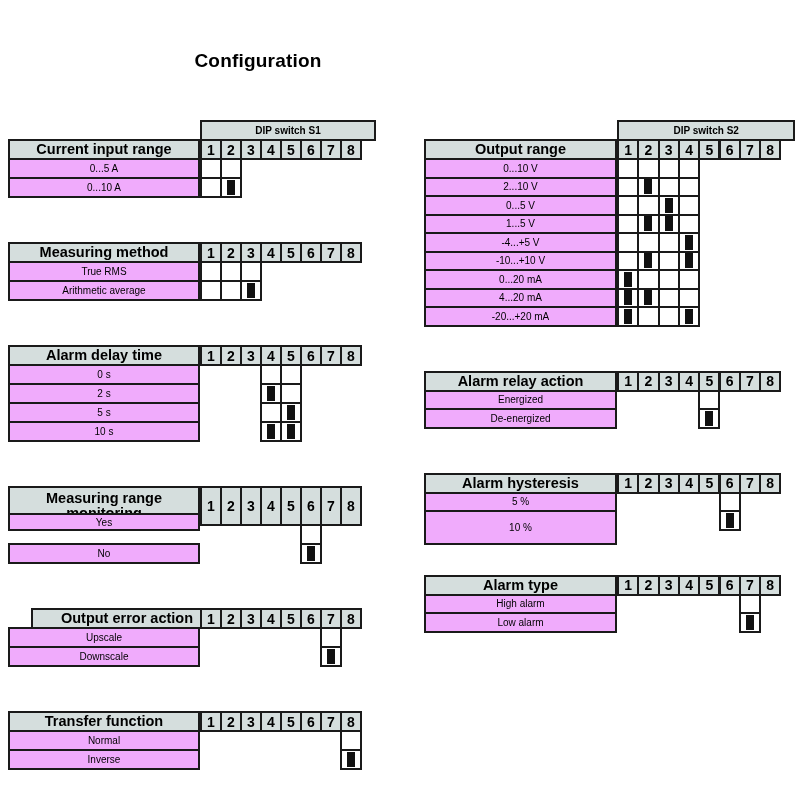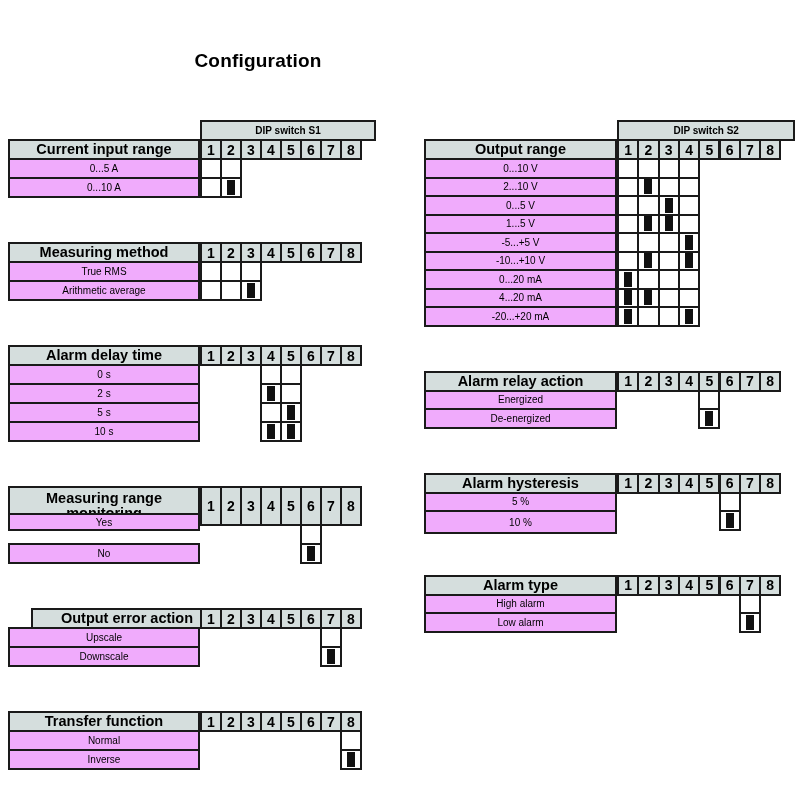--- a/index.html
+++ b/index.html
@@ -235,21 +235,21 @@
       <div class="bcell" style="left: 253.9px; width: 22.3px; height: 20.5px; top: 75px;"></div>
       <div class="blabel" style="width: 193px; height: 20.5px; top: 93.5px;">1...5 V</div>
       <div class="bcell" style="left: 193px; width: 22.3px; height: 20.5px; top: 93.5px;"></div>
       <div class="bcell" style="left: 213.3px; width: 22.3px; height: 20.5px; top: 93.5px;">
         <span class="mark" style="background: rgb(17, 17, 17);"></span>
       </div>
       <div class="bcell" style="left: 233.6px; width: 22.3px; height: 20.5px; top: 93.5px;">
         <span class="mark" style="background: rgb(17, 17, 17);"></span>
       </div>
       <div class="bcell" style="left: 253.9px; width: 22.3px; height: 20.5px; top: 93.5px;"></div>
-      <div class="blabel" style="width: 193px; height: 20.5px; top: 112px;">-5...+5 V</div>
+      <div class="blabel" style="width: 193px; height: 20.5px; top: 112px;">-4...+5 V</div>
       <div class="bcell" style="left: 193px; width: 22.3px; height: 20.5px; top: 112px;"></div>
       <div class="bcell" style="left: 213.3px; width: 22.3px; height: 20.5px; top: 112px;"></div>
       <div class="bcell" style="left: 233.6px; width: 22.3px; height: 20.5px; top: 112px;"></div>
       <div class="bcell" style="left: 253.9px; width: 22.3px; height: 20.5px; top: 112px;">
         <span class="mark" style="background: rgb(17, 17, 17);"></span>
       </div>
       <div class="blabel" style="width: 193px; height: 20.5px; top: 130.5px;">-10...+10 V</div>
       <div class="bcell" style="left: 193px; width: 22.3px; height: 20.5px; top: 130.5px;"></div>
       <div class="bcell" style="left: 213.3px; width: 22.3px; height: 20.5px; top: 130.5px;">
         <span class="mark" style="background: rgb(17, 17, 17);"></span>
@@ -306,21 +306,21 @@
       <div class="hnum" style="left: 193px; width: 22.3px; height: 21px; top: 0px;">1</div>
       <div class="hnum" style="left: 213.3px; width: 22.3px; height: 21px; top: 0px;">2</div>
       <div class="hnum" style="left: 233.6px; width: 22.3px; height: 21px; top: 0px;">3</div>
       <div class="hnum" style="left: 253.9px; width: 22.3px; height: 21px; top: 0px;">4</div>
       <div class="hnum" style="left: 274.2px; width: 22.3px; height: 21px; top: 0px;">5</div>
       <div class="hnum" style="left: 294.5px; width: 22.3px; height: 21px; top: 0px;">6</div>
       <div class="hnum" style="left: 314.8px; width: 22.3px; height: 21px; top: 0px;">7</div>
       <div class="hnum" style="left: 335.1px; width: 22.3px; height: 21px; top: 0px;">8</div>
       <div class="blabel" style="width: 193px; height: 20.5px; top: 19px;">5 %</div>
       <div class="bcell" style="left: 294.5px; width: 22.3px; height: 20.5px; top: 19px;"></div>
-      <div class="blabel" style="width: 193px; height: 24px; top: 37.5px;">10 %</div>
+      <div class="blabel" style="width: 193px; height: 35px; top: 37.5px;">10 %</div>
       <div class="bcell" style="left: 294.5px; width: 22.3px; height: 20.5px; top: 37.5px;">
         <span class="mark" style="background: rgb(17, 17, 17);"></span>
       </div>
     </div>
     <div class="tbl" style="height: 80px;">
       <div class="hlabel" style="width: 193px; height: 21px; top: 0px;">Alarm type</div>
       <div class="hnum" style="left: 193px; width: 22.3px; height: 21px; top: 0px;">1</div>
       <div class="hnum" style="left: 213.3px; width: 22.3px; height: 21px; top: 0px;">2</div>
       <div class="hnum" style="left: 233.6px; width: 22.3px; height: 21px; top: 0px;">3</div>
       <div class="hnum" style="left: 253.9px; width: 22.3px; height: 21px; top: 0px;">4</div>

